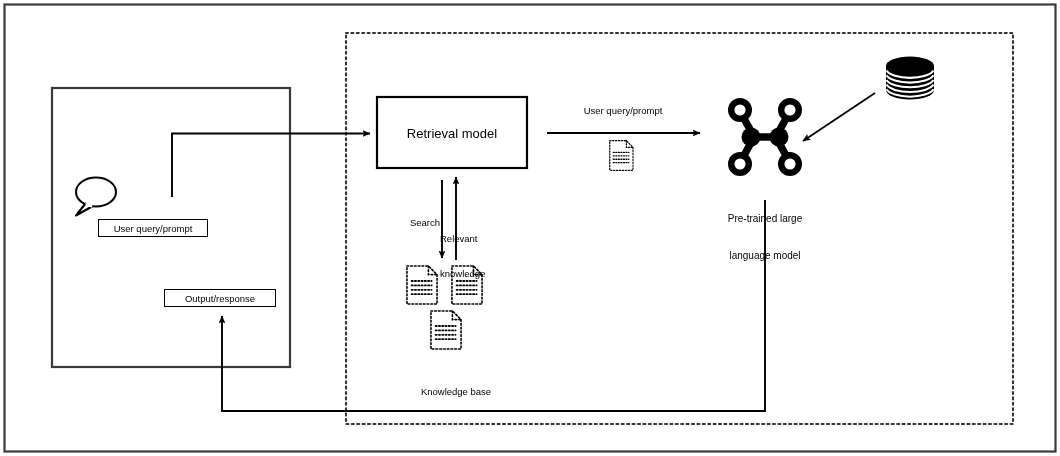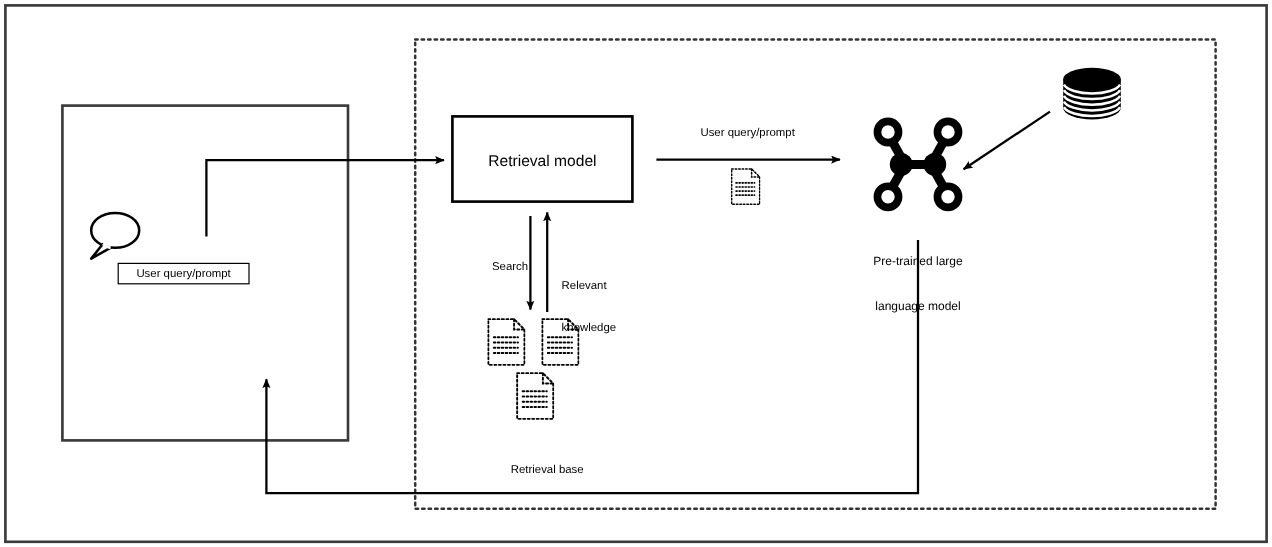--- a/index.html
+++ b/index.html
@@ -138,33 +138,36 @@
         <path d="M886.6,84.6 A24,9.5 0 0 0 933.4,84.6"></path>
         <path d="M886.6,89.3 A24,9.5 0 0 0 933.4,89.3"></path>
       </g>
     </g>
   </svg>
 
   <div class="boxlabel" style="left:98px; top:219px; width:110px; height:18px;">
     <span>User query/prompt</span>
   </div>
 
+  <div class="boxlabel" style="left:164px; top:289px; width:112px; height:18px;">
+    <span>Output/response</span>
+  </div>
 
   <div class="lbl lbl-center" style="left:452px; top:126px; font-size:13px;">Retrieval model</div>
 
   <div class="lbl lbl-center" style="left:623px; top:105px; font-size:9.5px;">User query/prompt</div>
 
   <div class="lbl lbl-center" style="left:425px; top:217px; font-size:9.5px;">Search</div>
 
-  <div class="lbl" style="left:468px; top:210px; font-size:9.5px;">
+  <div class="lbl" style="left:440px; top:210px; font-size:9.5px;">
     <div>Relevant</div>
     <div>knowledge</div>
   </div>
 
-  <div class="lbl lbl-center" style="left:456px; top:386px; font-size:9.5px;">Retrieval base</div>
+  <div class="lbl lbl-center" style="left:456px; top:386px; font-size:9.5px;">Knowledge base</div>
 
   <div class="lbl lbl-center" style="left:765px; top:189px; font-size:10px;">
     <div>Pre-trained large</div>
     <div>language model</div>
   </div>
 
 
 </div>
 
 </body></html>

